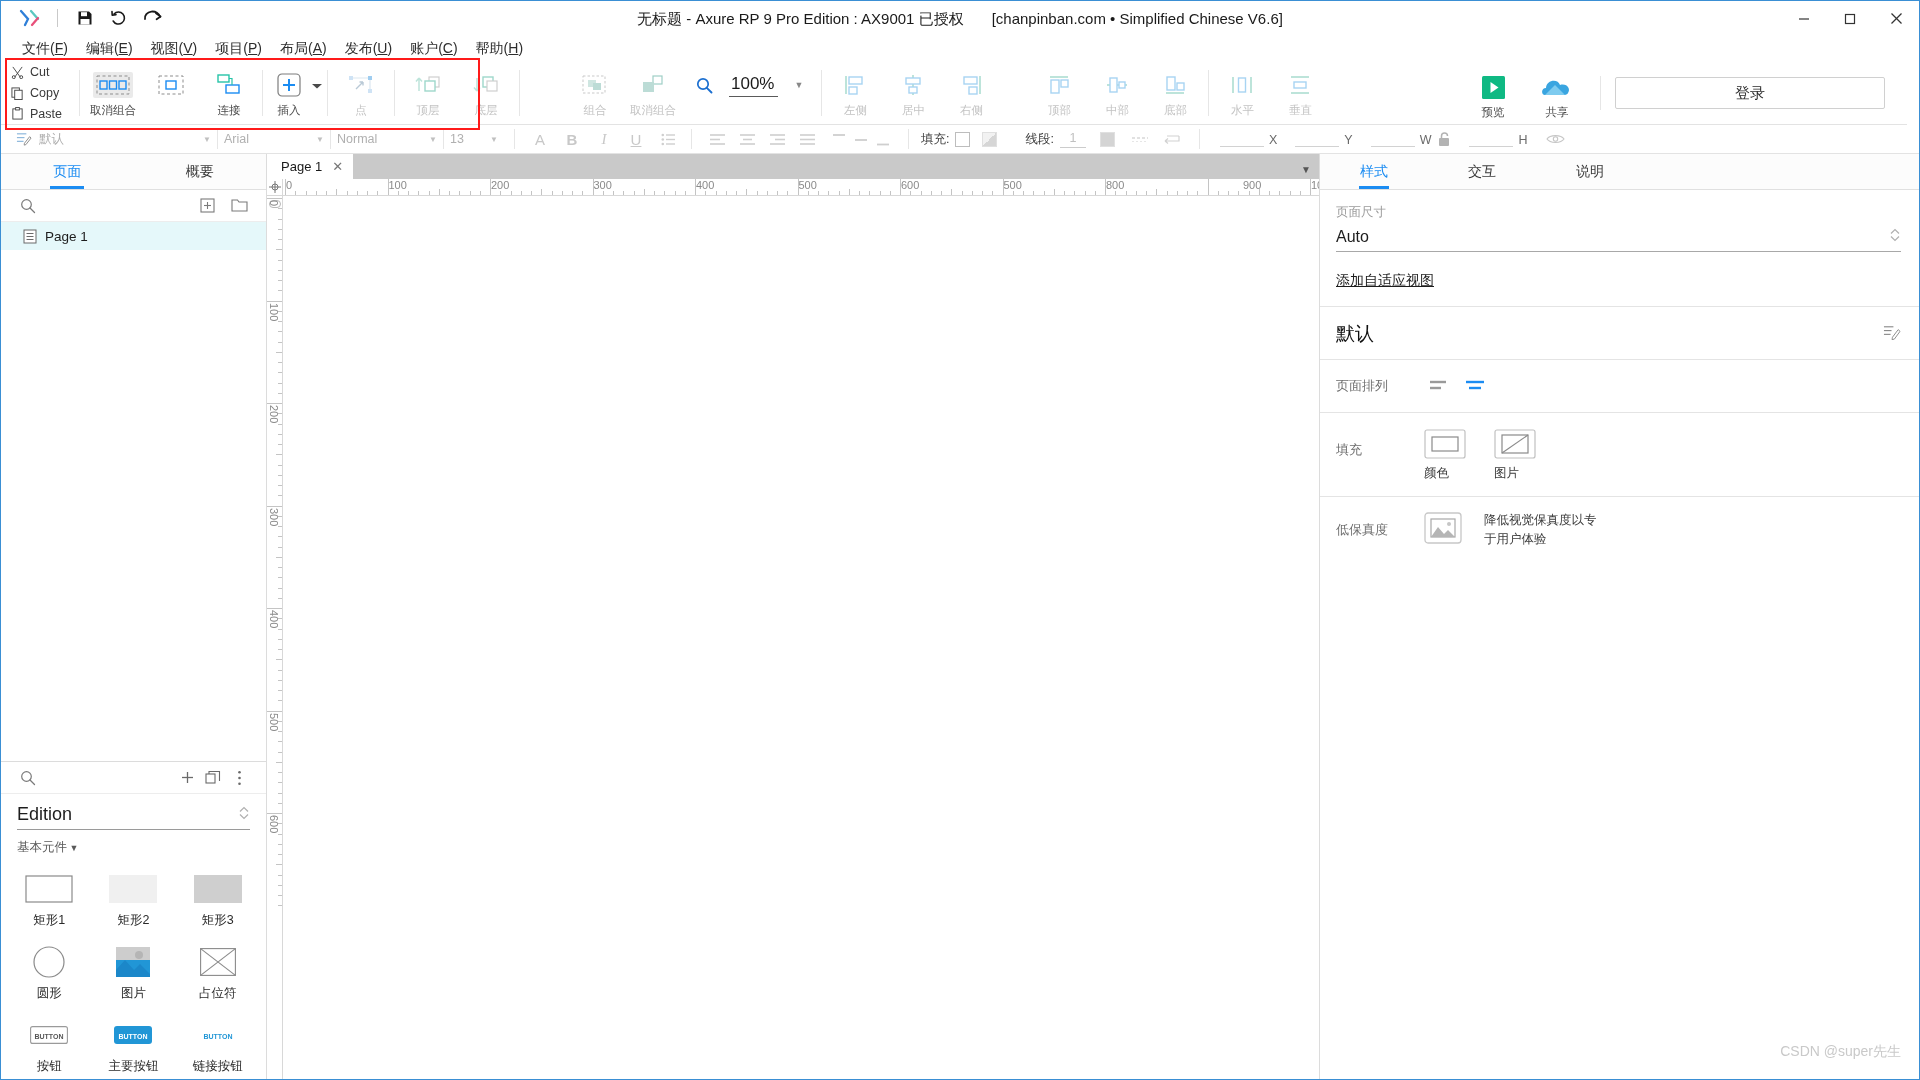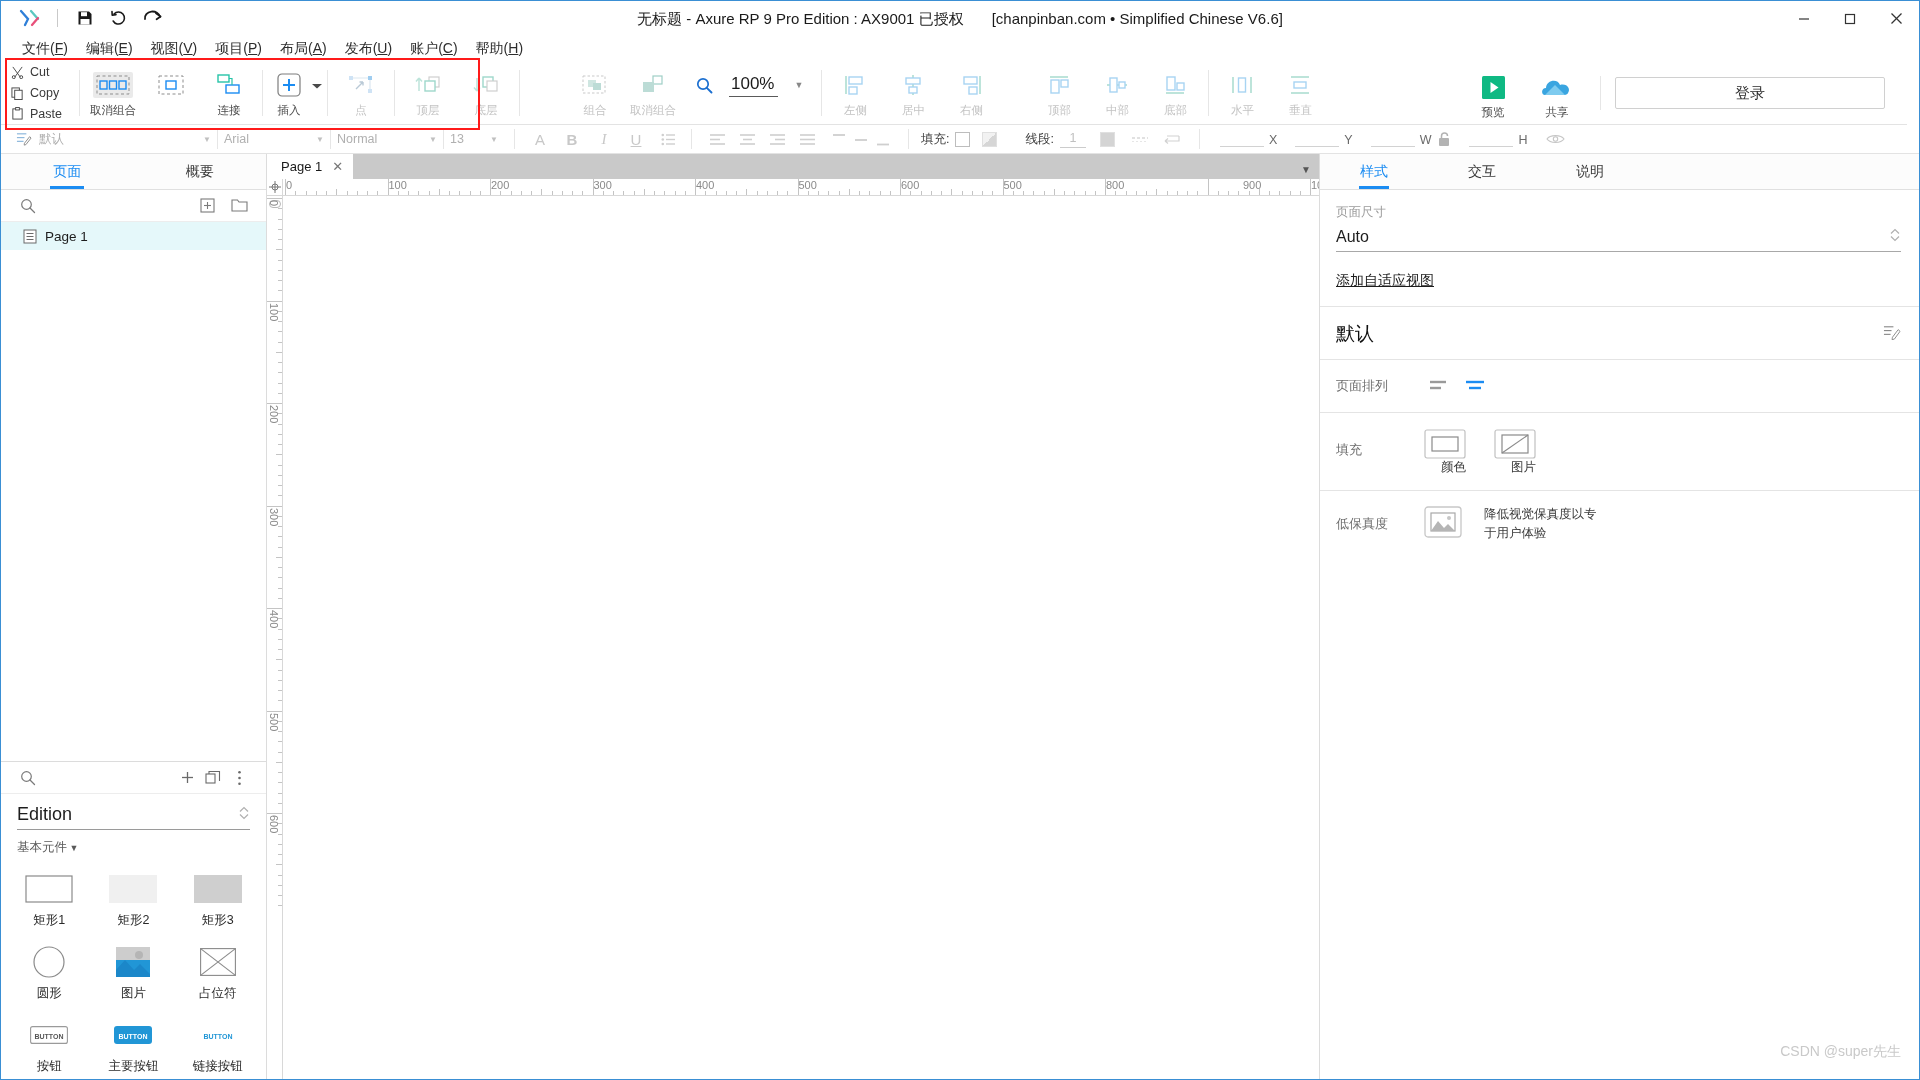--- a/index.html
+++ b/index.html
@@ -237,21 +237,21 @@
     border-bottom: 1px solid #a8a8a8; padding-bottom: 4px;
   }
   .rselect .v { font-size: 16px; color: #1d1d1d; }
   .rlink { font-size: 14px; color: #1d1d1d; text-decoration: underline; margin-top: 20px; display: inline-block; }
   .rdivider { height: 1px; background: #e4e4e4; }
   .rrow { display: flex; align-items: center; padding: 14px 10px 14px 16px; min-height: 46px; }
   .rrow .k { width: 88px; font-size: 13px; color: #6e6e6e; flex: 0 0 auto; }
   .rhead { display: flex; align-items: center; justify-content: space-between; padding: 14px 18px 12px 16px; }
   .rhead .t { font-size: 19px; color: #111; }
   .align-ic { width: 30px; height: 24px; display: flex; align-items: center; justify-content: center; }
-  .fillcell { display: flex; flex-direction: column; align-items: flex-end; margin-right: 28px; }
+  .fillcell { display: flex; flex-direction: column; align-items: flex-start; gap: 6px; margin-right: 28px; }
   .fillcell .cap { font-size: 12.5px; color: #3a3a3a; }
   .fid-text { font-size: 12.5px; color: #3a3a3a; line-height: 1.5; margin-left: 22px; }
 
   .watermark {
     position: absolute; right: 18px; bottom: 18px;
     font-size: 14px; color: #c9c9c9; pointer-events: none;
   }
 </style>
 </head>
 <body>

